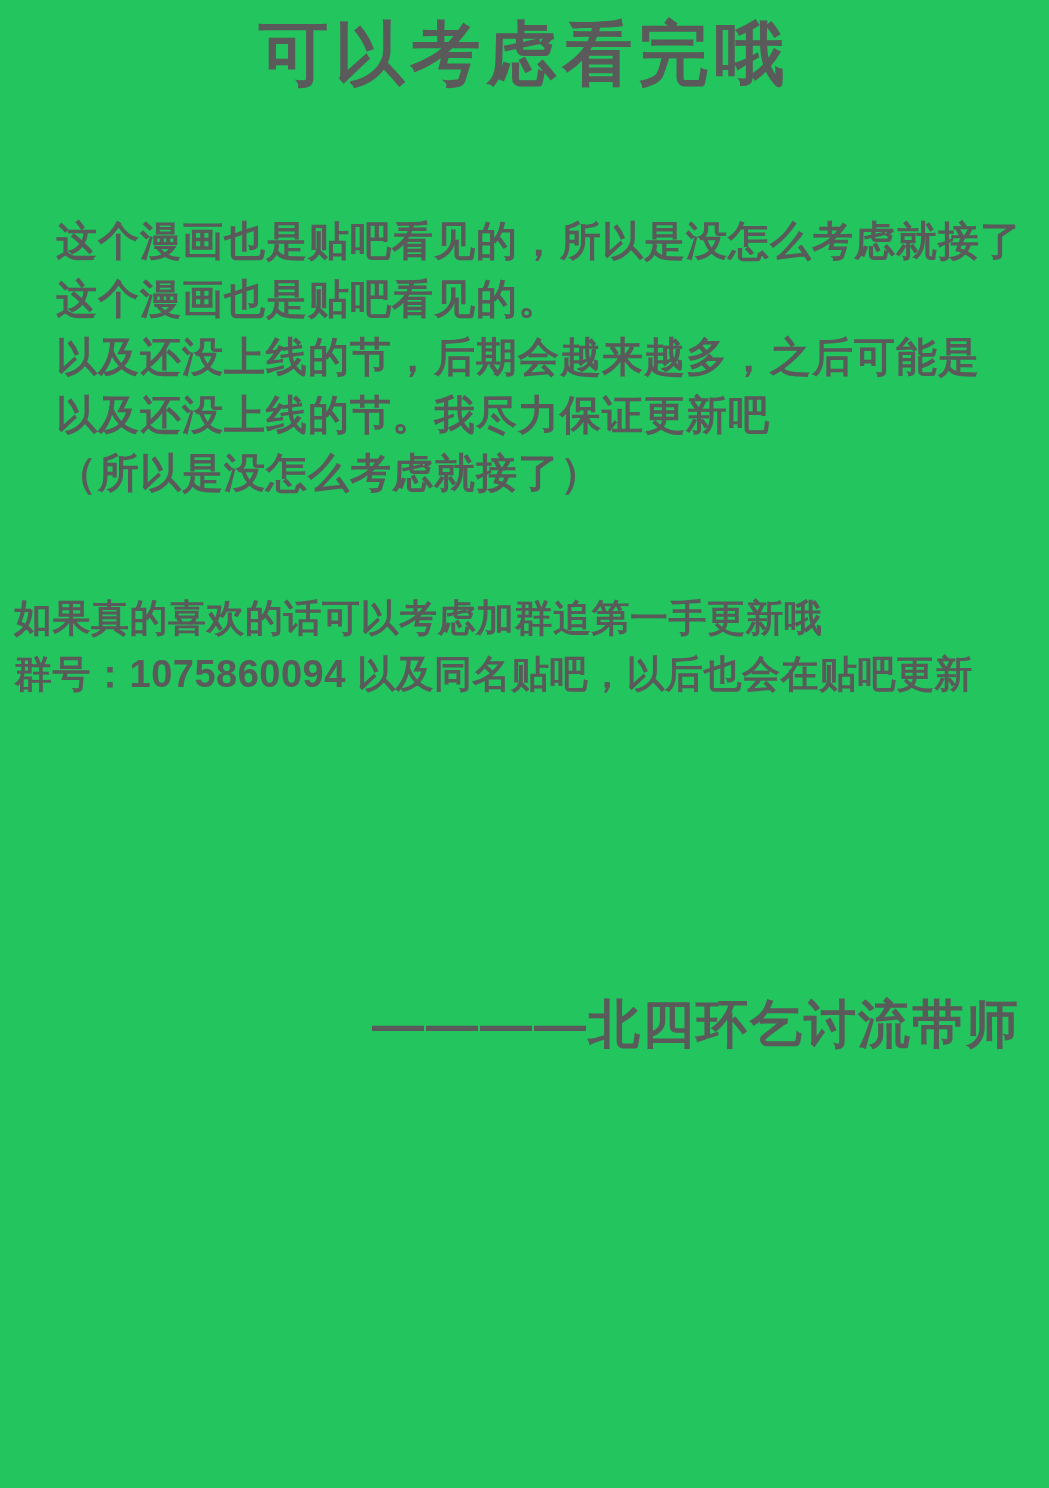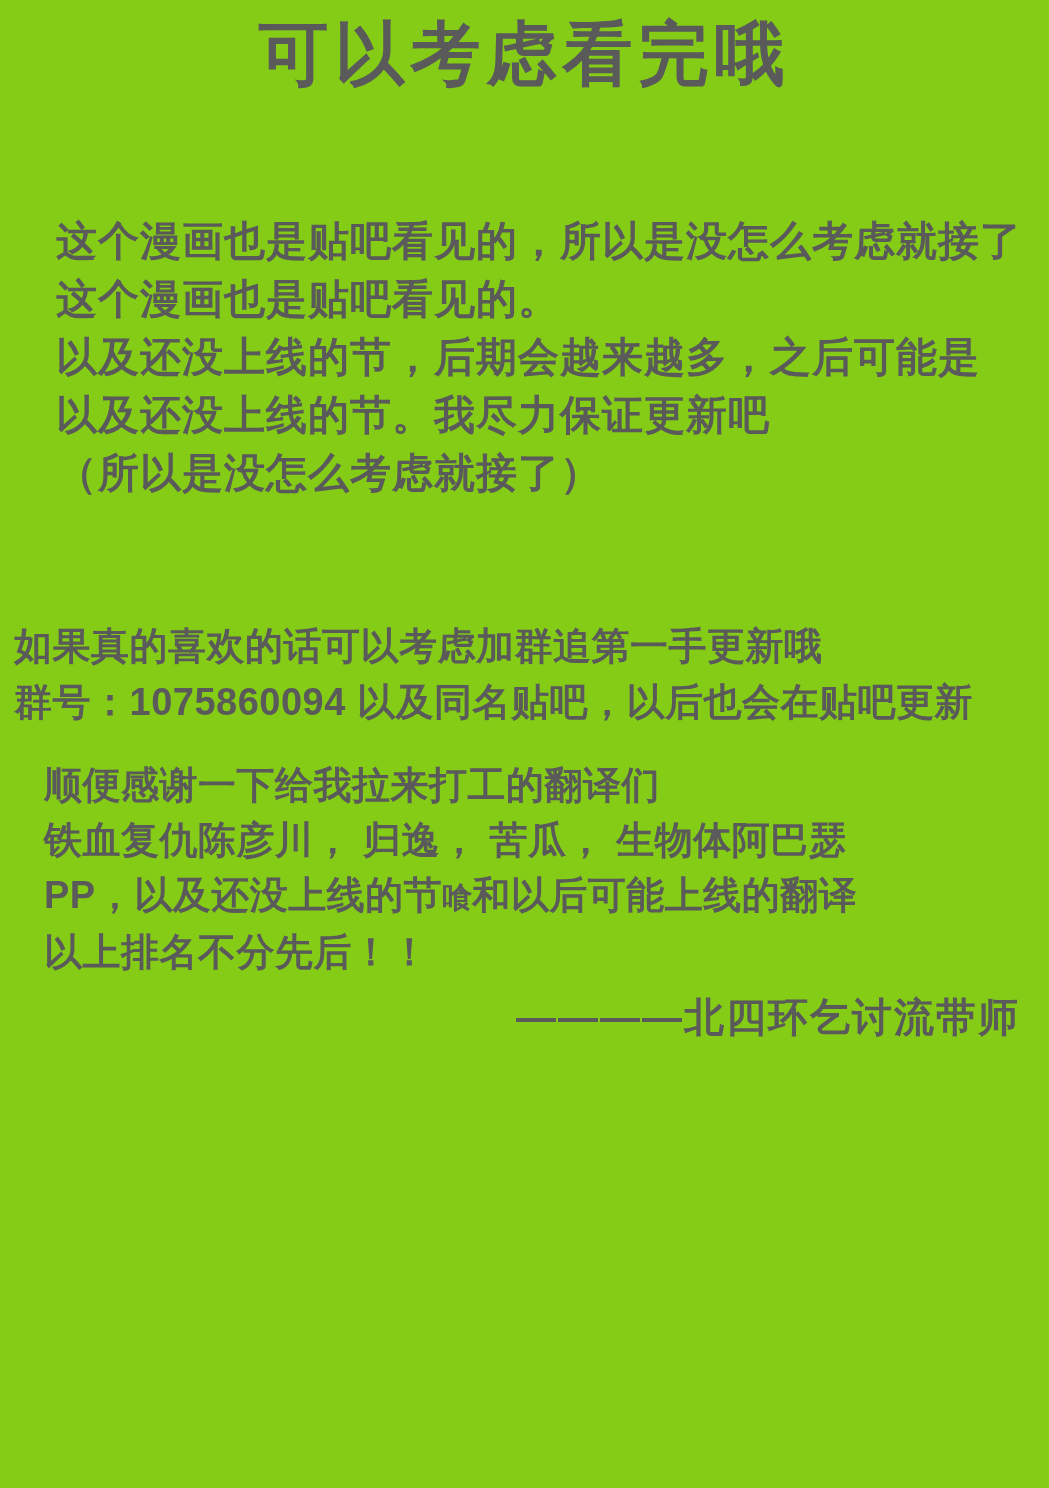--- a/index.html
+++ b/index.html
@@ -14,21 +14,21 @@
     color: #555555;
     overflow: hidden;
     position: relative;
   }
   .page {
     position: absolute;
     left: 0;
     top: 0;
     width: 1049px;
     height: 1488px;
-    background: #84cc16;
+    background: #22c55e;
   }
   .title {
     position: absolute;
     left: 0;
     top: 16px;
     width: 1049px;
     text-align: center;
     font-size: 70px;
     font-weight: bold;
     letter-spacing: 6px;
@@ -47,21 +47,21 @@
     font-weight: bold;
     line-height: 58px;
     letter-spacing: 1px;
     margin-left: 42px;
   }
   .intro .line {
     white-space: nowrap;
   }
   .join {
     left: 14px;
-    top: 618px;
+    top: 590px;
     width: 1030px;
     font-size: 38px;
     font-weight: bold;
     line-height: 56px;
     letter-spacing: 0.5px;
   }
   .join .line {
     white-space: nowrap;
   }
   .thanks {
@@ -78,21 +78,21 @@
   }
   .thanks .small {
     font-size: 30px;
     letter-spacing: 0;
   }
   .signature {
     left: 0;
     top: 990px;
     width: 1020px;
     text-align: right;
-    font-size: 40px;
+    font-size: 52px;
     font-weight: bold;
     letter-spacing: 2px;
     white-space: nowrap;
   }
 </style>
 </head>
 <body>
 
 <div class="page">
 
@@ -104,22 +104,16 @@
     <div class="line">以及还没上线的节，后期会越来越多，之后可能是</div>
     <div class="line">以及还没上线的节。我尽力保证更新吧</div>
     <div class="line">（所以是没怎么考虑就接了）</div>
   </div>
 
   <div class="block join">
     <div class="line">如果真的喜欢的话可以考虑加群追第一手更新哦</div>
     <div class="line">群号：1075860094 以及同名贴吧，以后也会在贴吧更新</div>
   </div>
 
-  <div class="block thanks">
-    <div class="line">顺便感谢一下给我拉来打工的翻译们</div>
-    <div class="line">铁血复仇陈彦川， 归逸， 苦瓜， 生物体阿巴瑟</div>
-    <div class="line"><span>PP，以及还没上线的节</span><span class="small">喰</span><span>和以后可能上线的翻译</span></div>
-    <div class="line">以上排名不分先后！！</div>
-  </div>
 
   <div class="block signature">————北四环乞讨流带师</div>
 
 </div>
 
 </body></html>

